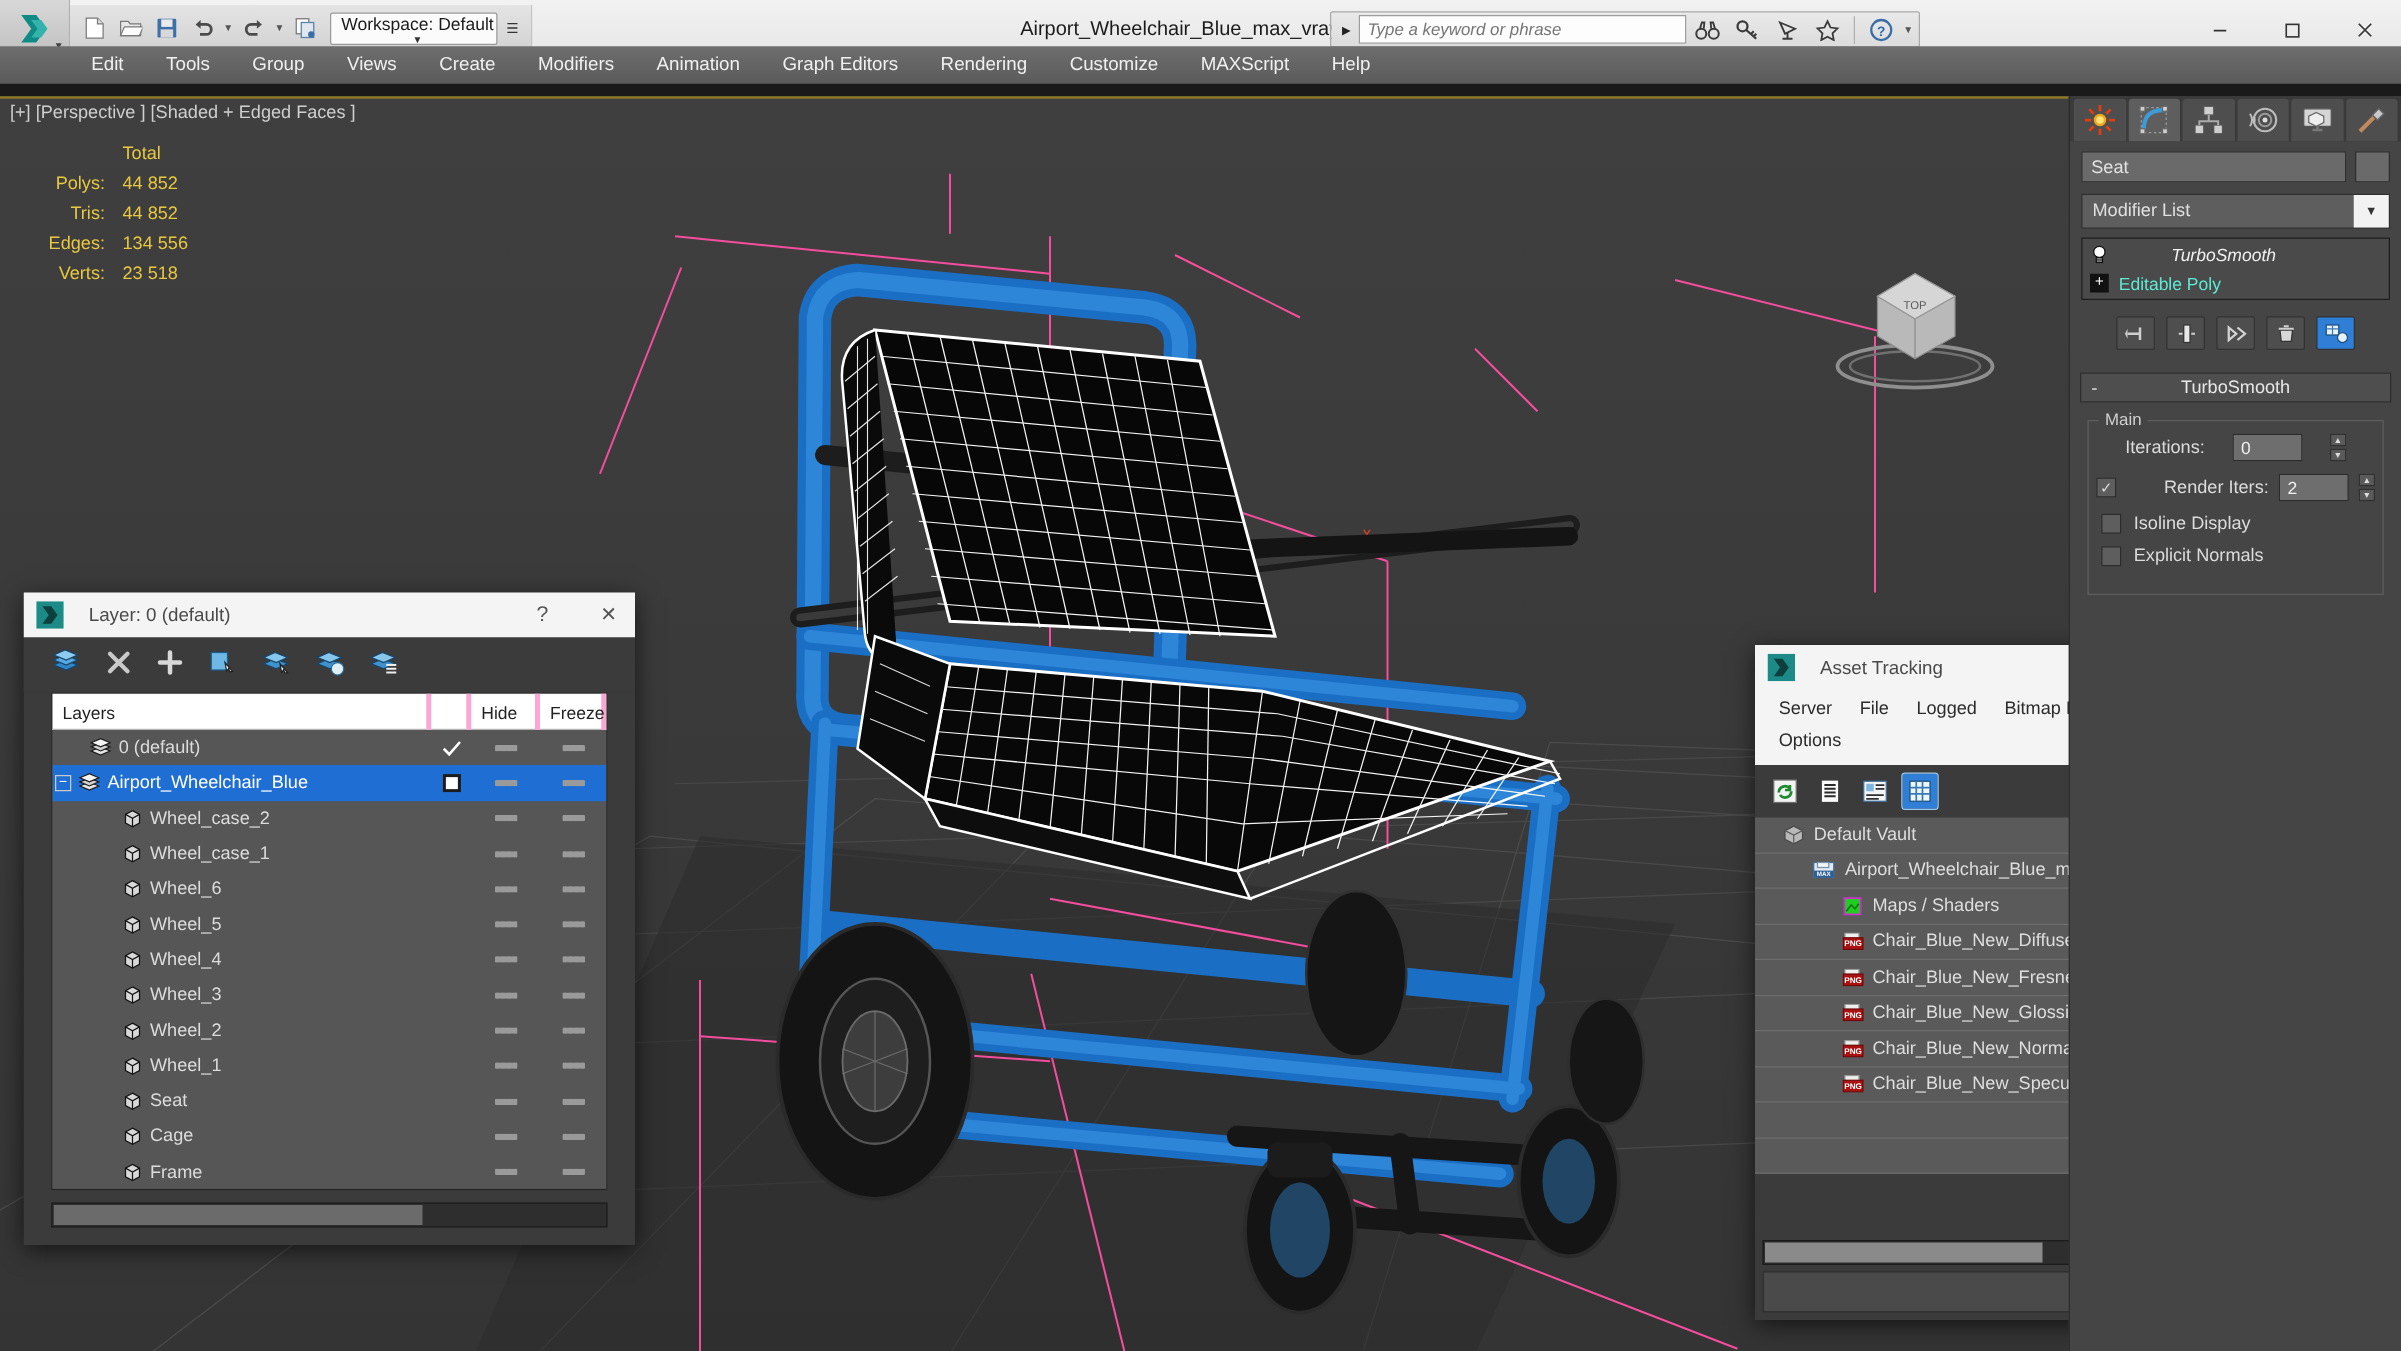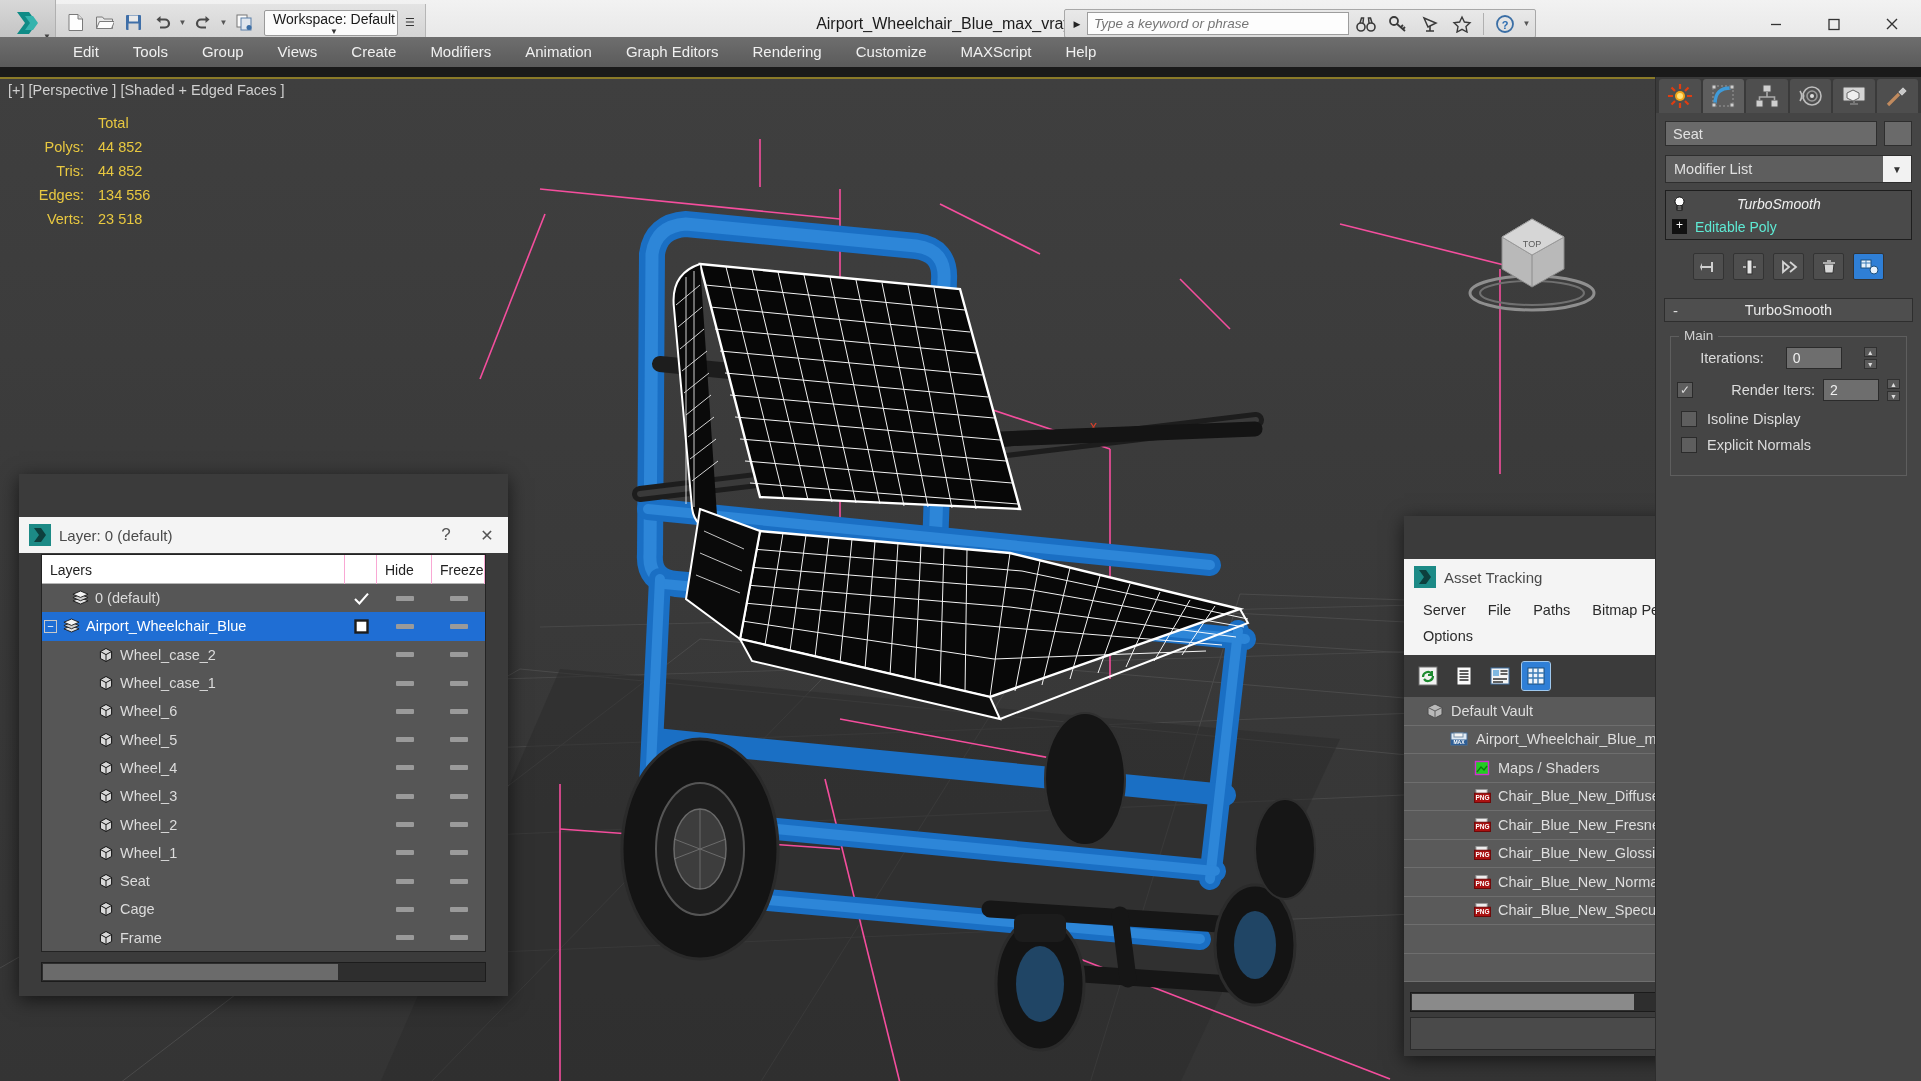--- a/index.html
+++ b/index.html
@@ -99,40 +99,40 @@
 
   .vp-canvas { position: absolute; inset: 0; }
 
   
   .dlg {
     position: absolute; background: #3b3b3b;
     box-shadow: 0 4px 18px rgba(0,0,0,.6);
   }
   .dlg-title {
     height: 36px; background: #f4f4f4; display: flex; align-items: center;
-    padding: 0 4px 0 10px; gap: 8px; margin-top: 43px;
+    padding: 0 4px 0 10px; gap: 20px;
   }
   .dlg-title .t { font-size: 15px; color: #4a4a4a; flex: 1; }
   .dlg-title .qm { width: 32px; text-align:center; font-size: 17px; color: #555; }
   .dlg-title .xb { width: 34px; text-align:center; font-size: 16px; color: #555; }
   #layer-dialog { left: 19px; top: 474px; width: 489px; height: 522px; }
   .lyr-toolbar {
     height: 44px; background: #3b3b3b; display: flex; align-items: center;
     padding-left: 22px; gap: 19px;
   }
   .lyr-list-wrap {
     position: absolute; left: 22px; top: 80px; width: 445px; height: 398px;
     background: #555; border: 1px solid #232323;
   }
   .lyr-head {
     display: flex; height: 29px; background: #fff; border-bottom: 1px solid #b5b5b5;
   }
   .lyr-head div {
     font-size: 14px; color: #222; display:flex; align-items:center; padding-left: 8px;
-    border-right: 1px solid #f9a8d4; height: 29px;
+    border-right: 4px solid #f9a8d4; height: 29px;
   }
   .hc-name { width: 303px; }
   .hc-blank { width: 32px; padding-left: 0 !important; }
   .hc-hide { width: 55px; }
   .hc-freeze { width: 53px; }
   .lyr-rows { height: 367px; overflow: hidden; background: #565656; }
   .lyr-row { display: flex; height: 28.3px; align-items: center; }
   .lyr-row.sel { background: #1f6ed4; }
   .lyr-name { width: 303px; display: flex; align-items: center; gap: 6px; font-size: 14.5px; color: #dcdcdc; }
   .lyr-row.sel .lyr-name { color: #fff; }
@@ -948,21 +948,21 @@
       </svg>
       <span class="t">Asset Tracking</span>
       <span class="xb">—</span>
       <span class="xb">☐</span>
       <span class="xb">✕</span>
     </div>
 
     <div class="at-menubar">
       <span>Server</span>
       <span>File</span>
-      <span>Paths</span>
+      <span>Logged</span>
       <span>Bitmap Performance and Memory</span><br>
       <span>Options</span>
     </div>
 
     <div class="at-toolbar">
       <div class="at-tb-btn">
         <svg width="22" height="22" viewBox="0 0 22 22">
             <rect x="2" y="2" width="18" height="18" fill="#f2f2f2" stroke="#6f6f6f"></rect>
             <path d="M6 12a5 5 0 019-3" stroke="#1d8a30" stroke-width="2.2" fill="none"></path>
             <path d="M15 6v4h-4" stroke="#1d8a30" stroke-width="2" fill="none"></path>

